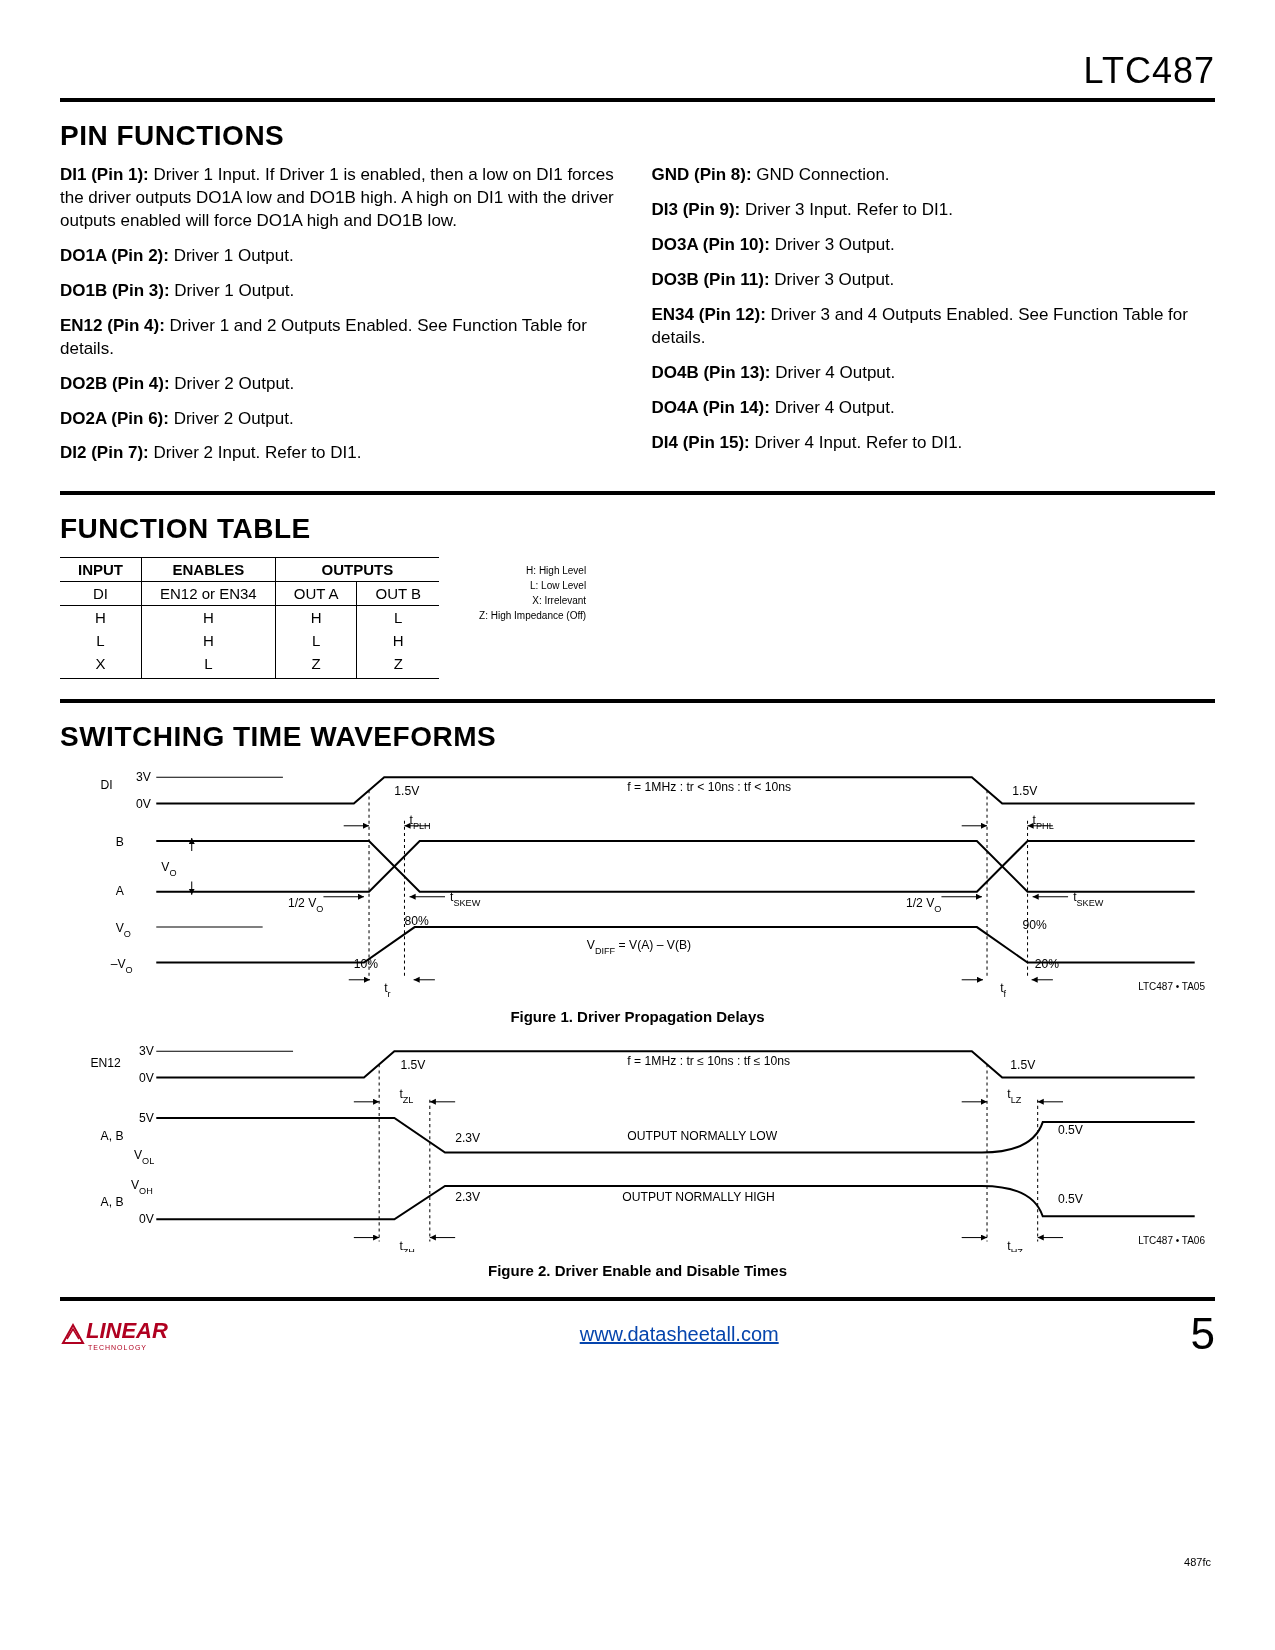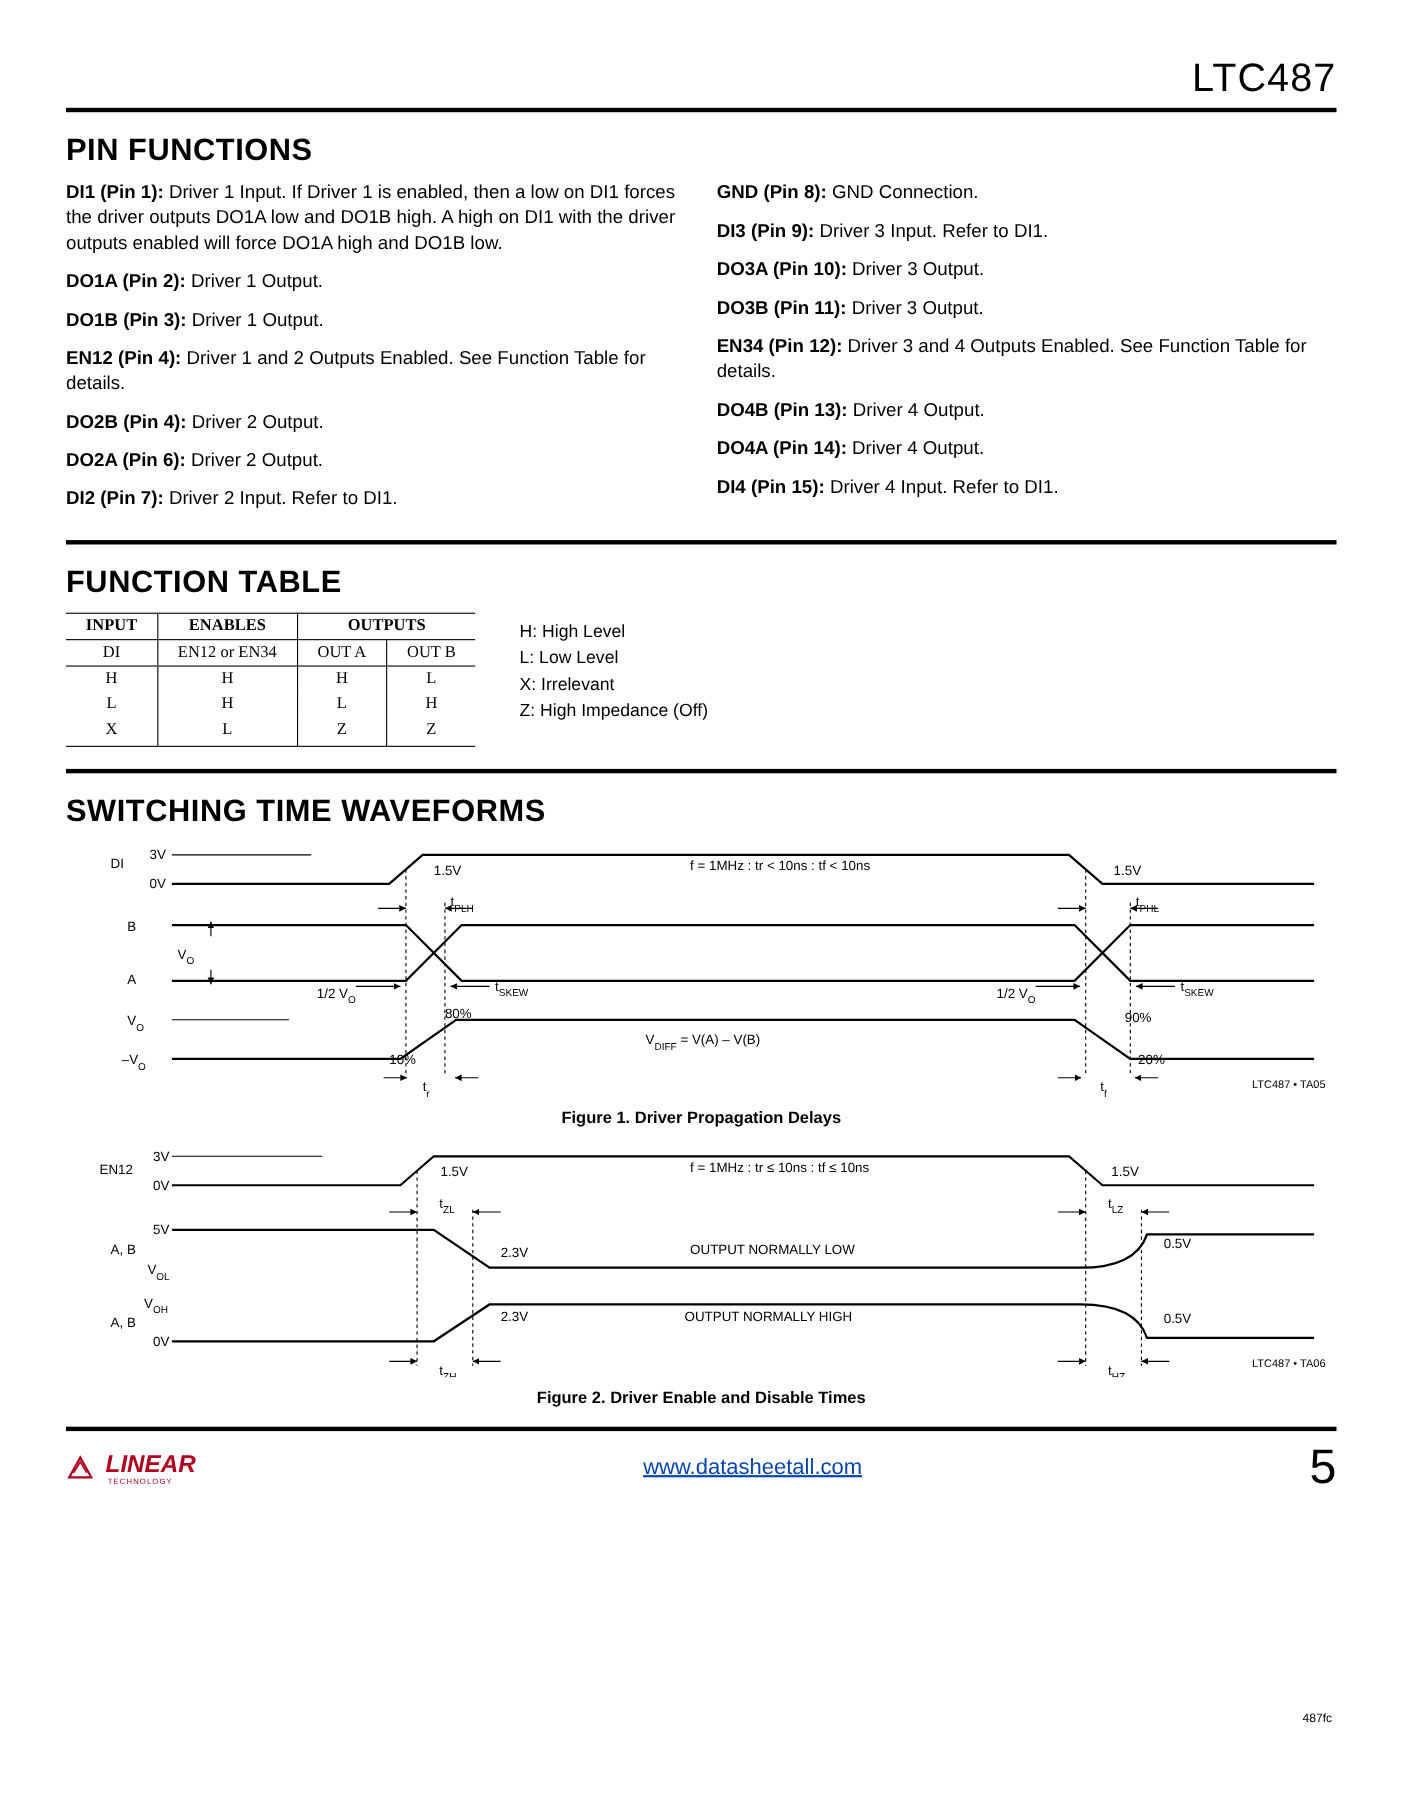--- a/index.html
+++ b/index.html
@@ -6,33 +6,33 @@
 body { font-family: Arial, Helvetica, sans-serif; background: #fff; width: 1275px; height: 1650px; padding: 50px 60px 20px 60px; position: relative; color: #000; }
 .part-number { text-align: right; font-size: 36px; font-weight: 400; letter-spacing: 1px; margin-bottom: 6px; }
 .thick-rule { border-top: 4px solid #000; margin-bottom: 18px; }
 .section-title { font-family: 'Arial Black', Arial, sans-serif; font-weight: 900; font-size: 28px; letter-spacing: 0.5px; margin: 14px 0 12px 0; text-transform: uppercase; }
 .two-col { display: flex; gap: 28px; }
 .col { flex: 1; }
 .pin-block { font-size: 17px; line-height: 1.35; margin-bottom: 12px; }
 .pin-name { font-weight: 700; }
 .ft-wrap { display: flex; gap: 40px; align-items: flex-start; }
 .ft { border-collapse: collapse; font-size: 15px; }
-.ft th, .ft td { padding: 3px 18px; text-align: center; font-family: Liberation Serif, serif; }
+.ft th, .ft td { padding: 3px 18px; text-align: center; }
 .ft thead th { border-top: 1.5px solid #000; border-bottom: 1px solid #000; font-weight: 700; }
 .ft thead tr.sub th { border-top: none; font-weight: 400; }
 .ft tbody td { }
 .ft .vline { border-left: 1px solid #000; border-right: 1px solid #000; }
 .ft .last-row td { border-bottom: 1.5px solid #000; padding-bottom: 6px; }
-.legend { font-size: 16px; line-height: 1.5; margin-top: 6px; }
+.legend { font-size: 10px; line-height: 1.5; margin-top: 6px; text-align: right; }
 .wave-svg { width: 100%; height: auto; display: block; }
 .fig-caption { text-align: center; font-weight: 700; font-size: 15px; margin: 10px 0 14px 0; }
 .tiny-note { font-size: 10px; position: absolute; right: 10px; bottom: 6px; color: #000; }
 .footer-rule { border-top: 4px solid #000; margin-top: 18px; }
 .footer { display: flex; justify-content: space-between; align-items: center; margin-top: 8px; }
-.logo { display: flex; align-items: center; gap: 10px; }
+.logo { display: flex; align-items: center; gap: 0; }
 .logo-text { font-style: italic; font-weight: 700; font-size: 22px; color: #b00020; letter-spacing: 0px; }
 .logo-sub { font-size: 7px; color: #b00020; letter-spacing: 1px; margin-left: 2px; }
 .url { color: #0645ad; text-decoration: underline; font-size: 20px; }
 .page-num { font-size: 44px; font-weight: 400; }
 .rev-code { position: absolute; right: 64px; bottom: 82px; font-size: 11px; }
 sub { font-size: 0.7em; }
 </style>
 </head>
 <body>
 

